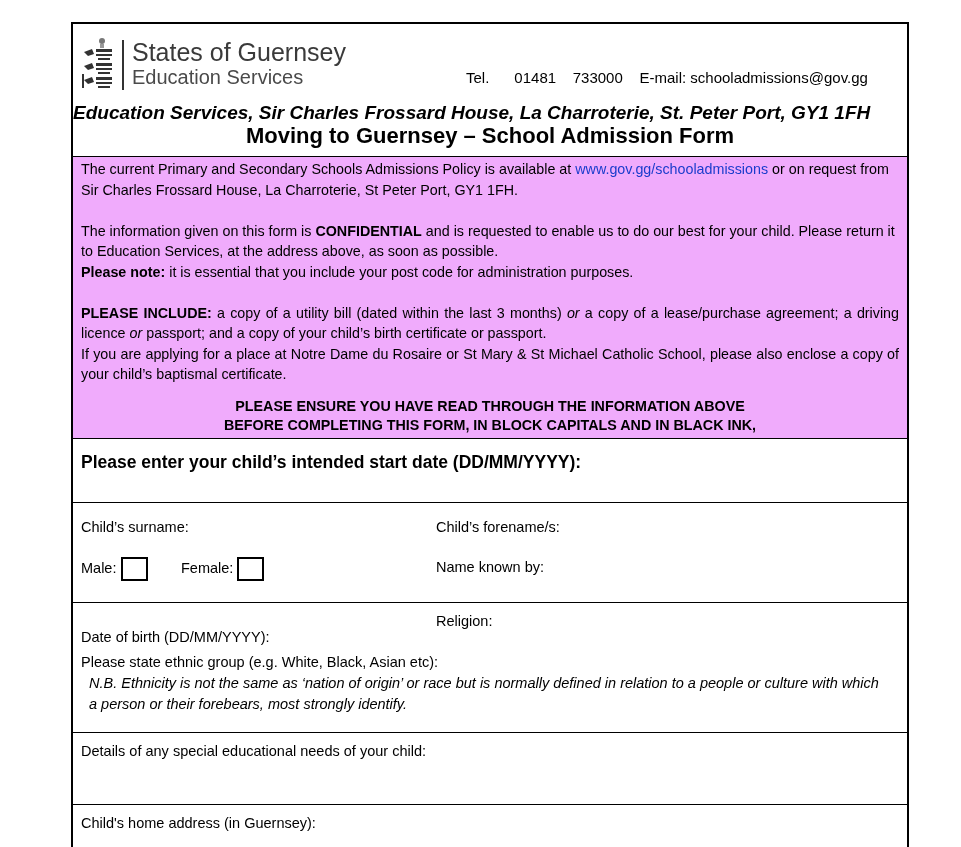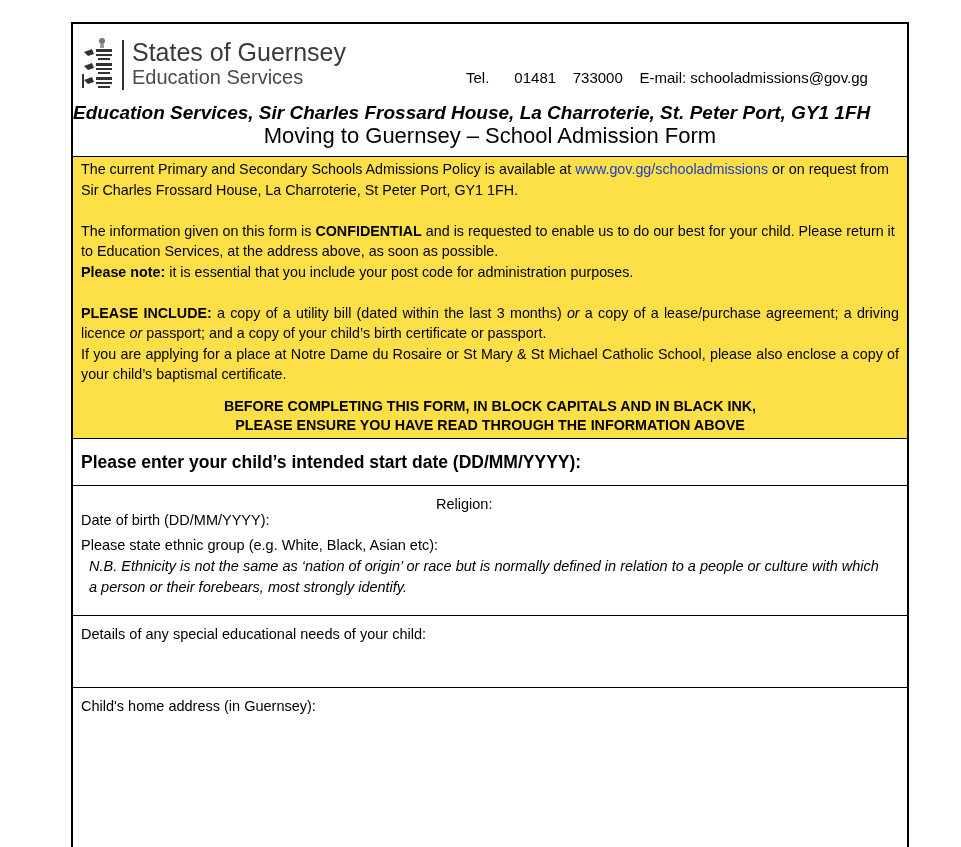--- a/index.html
+++ b/index.html
@@ -73,25 +73,25 @@
     font-weight: bold;
     font-style: italic;
   }
   .title {
     position: absolute;
     left: 0;
     right: 0;
     top: 99px;
     text-align: center;
     font-size: 22px;
-    font-weight: normal;
+    font-weight: bold;
   }
 
   .info {
-    background: #fde047;
+    background: #f0abfc;
     padding: 2px 8px 4px 8px;
     font-size: 14.3px;
     line-height: 20.5px;
     border-bottom: 1px solid #000;
     height: 282px;
     box-sizing: border-box;
   }
   .info p { margin: 0; }
   .info .gap { height: 20.5px; }
   .link { color: #1a3ccc; }
@@ -105,21 +105,21 @@
   }
 
   .row {
     border-bottom: 1px solid #000;
     box-sizing: border-box;
     position: relative;
     padding: 0 8px;
     font-size: 14.5px;
   }
   .row-startdate {
-    height: 47px;
+    height: 64px;
     font-size: 17.5px;
     font-weight: bold;
     padding-top: 13px;
   }
   .row-names { height: 100px; }
   .row-dob { height: 130px; }
   .row-sen { height: 72px; }
   .row-address { height: 70px; border-bottom: none; }
 
   .abs { position: absolute; }
@@ -175,29 +175,42 @@
 
   <div class="info">
     <p><span>The current Primary and Secondary Schools Admissions Policy is available at </span><span class="link">www.gov.gg/schooladmissions</span><span> or on request from Sir Charles Frossard House, La Charroterie, St Peter Port, GY1 1FH.</span></p>
     <div class="gap"></div>
     <p><span>The information given on this form is </span><b>CONFIDENTIAL</b><span> and is requested to enable us to do our best for your child. Please return it to Education Services, at the address above, as soon as possible.</span></p>
     <p><b>Please note:</b><span> it is essential that you include your post code for administration purposes.</span></p>
     <div class="gap"></div>
     <p class="justify"><b>PLEASE INCLUDE:</b><span> a copy of a utility bill (dated within the last 3 months) </span><i>or</i><span> a copy of a lease/purchase agreement; a driving licence </span><i>or</i><span> passport; and a copy of your child’s birth certificate or passport.</span></p>
     <p class="justify">If you are applying for a place at Notre Dame du Rosaire or St Mary &amp; St Michael Catholic School, please also enclose a copy of your child’s baptismal certificate.</p>
     <div class="warning">
+      <div>PLEASE ENSURE YOU HAVE READ THROUGH THE INFORMATION ABOVE</div>
       <div>BEFORE COMPLETING THIS FORM, IN BLOCK CAPITALS AND IN BLACK INK,</div>
-      <div>PLEASE ENSURE YOU HAVE READ THROUGH THE INFORMATION ABOVE</div>
     </div>
   </div>
 
   <div class="row row-startdate">
     <span>Please enter your child’s intended start date (DD/MM/YYYY):</span>
   </div>
 
+  <div class="row row-names">
+    <span class="abs" style="left:8px; top:16px;">Child’s surname:</span>
+    <span class="abs" style="left:363px; top:16px;">Child’s forename/s:</span>
+    <span class="abs" style="left:8px; top:54px;">
+      <span>Male:</span>
+      <span class="checkbox"></span>
+    </span>
+    <span class="abs" style="left:108px; top:54px;">
+      <span>Female:</span>
+      <span class="checkbox"></span>
+    </span>
+    <span class="abs" style="left:363px; top:56px;">Name known by:</span>
+  </div>
 
   <div class="row row-dob">
     <span class="abs" style="left:8px; top:26px;">Date of birth (DD/MM/YYYY):</span>
     <span class="abs" style="left:363px; top:10px;">Religion:</span>
     <span class="abs" style="left:8px; top:40px;margin-top:11px;">Please state ethnic group (e.g. White, Black, Asian etc):</span>
     <div class="abs italic" style="left:16px; right:20px; top:70px;">N.B. Ethnicity is not the same as ‘nation of origin’ or race but is normally defined in relation to a people or culture with which a person or their forebears, most strongly identify.</div>
   </div>
 
   <div class="row row-sen">
     <span class="abs" style="left:8px; top:10px;">Details of any special educational needs of your child:</span>

